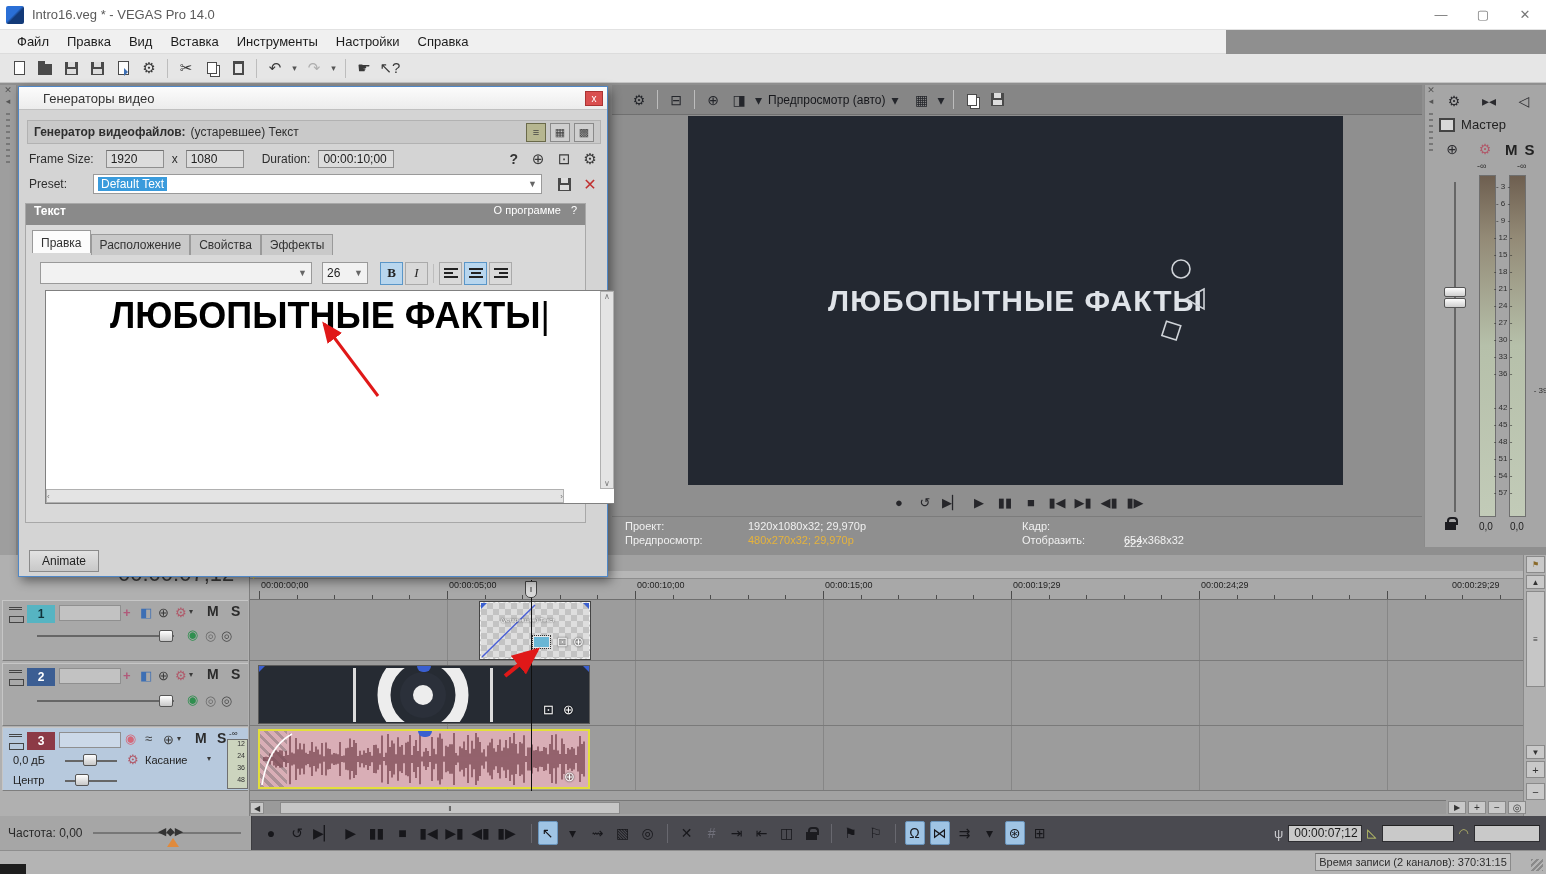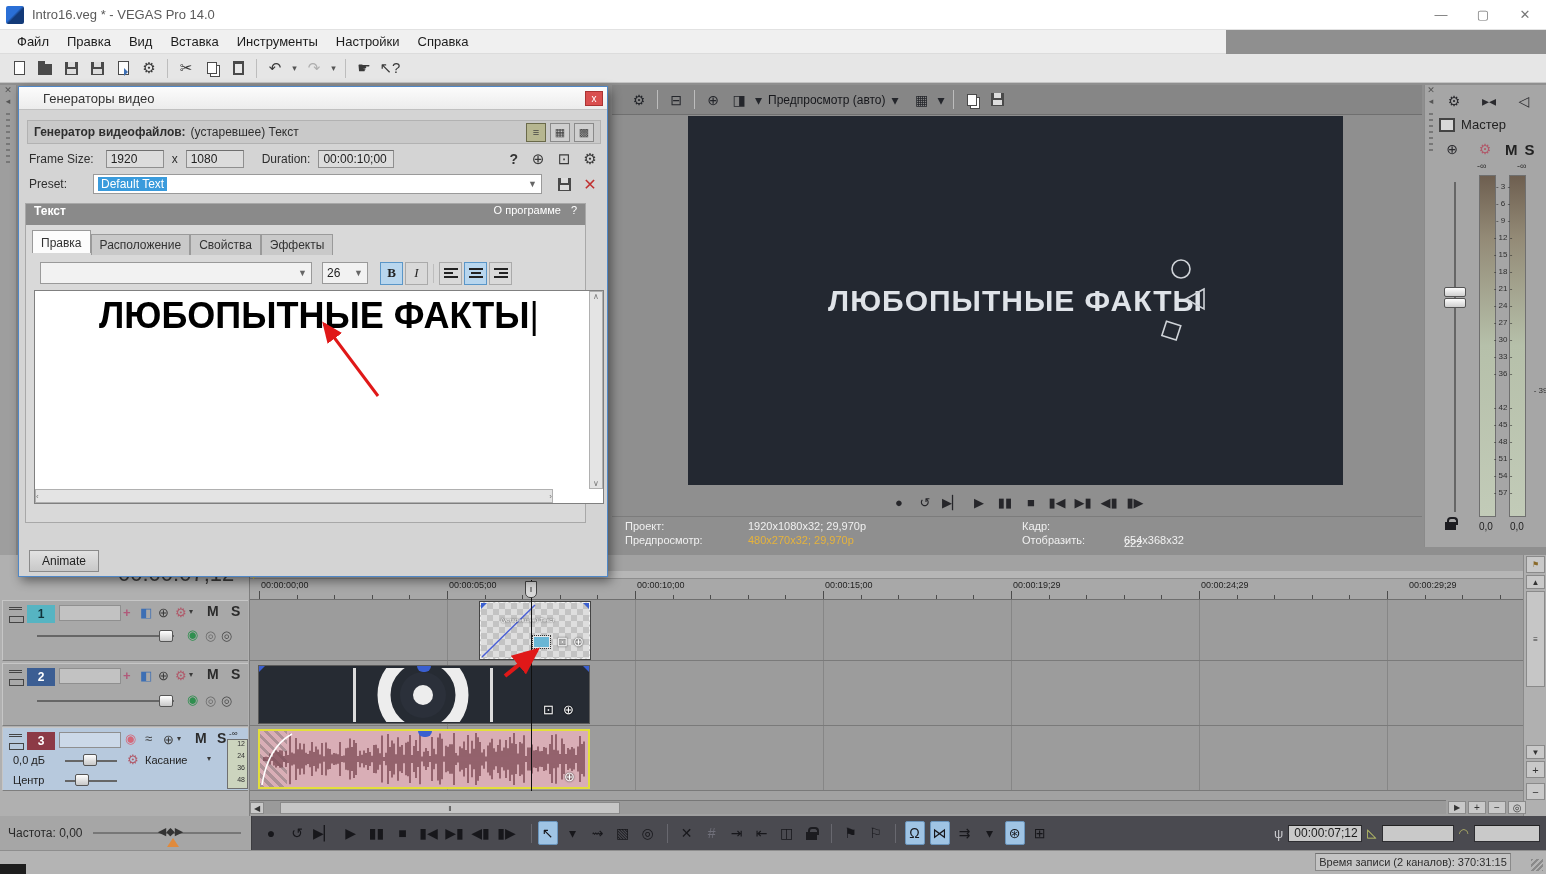--- a/index.html
+++ b/index.html
@@ -360,21 +360,21 @@
     <div class="abs" id="ruler">
       <div id="markerbar">
         <span style="position:absolute;left:3px;top:0;width:0;height:0;border-top:8px solid #e0cf45;border-right:9px solid transparent"></span>
       </div>
     <span class="rlab" style="left: 11px;">00:00:00;00</span>
         <span class="rlab" style="left: 199px;">00:00:05;00</span>
         <span class="rlab" style="left: 387px;">00:00:10;00</span>
         <span class="rlab" style="left: 575px;">00:00:15;00</span>
         <span class="rlab" style="left: 763px;">00:00:19;29</span>
         <span class="rlab" style="left: 951px;">00:00:24;29</span>
-        <span class="rlab" style="left: 1159px;">00:00:29;29</span>
+        <span class="rlab" style="left: 1202px;">00:00:29;29</span>
         <span class="rtick" style="left: 9px; height: 8px;"></span>
         <span class="rtick" style="left: 46.6px; height: 4px;"></span>
         <span class="rtick" style="left: 84.2px; height: 4px;"></span>
         <span class="rtick" style="left: 121.8px; height: 4px;"></span>
         <span class="rtick" style="left: 159.4px; height: 4px;"></span>
         <span class="rtick" style="left: 197px; height: 8px;"></span>
         <span class="rtick" style="left: 234.6px; height: 4px;"></span>
         <span class="rtick" style="left: 272.2px; height: 4px;"></span>
         <span class="rtick" style="left: 309.8px; height: 4px;"></span>
         <span class="rtick" style="left: 347.4px; height: 4px;"></span>
@@ -629,21 +629,21 @@
             <svg width="14" height="12">
               <g stroke="#222" stroke-width="2">
                 <line x1="0" y1="2" x2="14" y2="2"></line>
                 <line x1="5" y1="6" x2="14" y2="6"></line>
                 <line x1="0" y1="10" x2="14" y2="10"></line>
               </g>
             </svg>
           </span>
       </div>
 
-      <div class="abs" style="left:8px;top:86px;width:570px;height:214px;border:1px solid #808080;background:#fff">
+      <div class="abs" style="left:19px;top:86px;width:570px;height:214px;border:1px solid #808080;background:#fff">
         <div style="text-align:center;padding-top:4px;font-size:36px;font-weight:700;color:#000;white-space:nowrap">
           <span>ЛЮБОПЫТНЫЕ ФАКТЫ</span><span style="font-weight:400">|</span>
         </div>
         <div class="sbar abs" style="right:0;top:0;width:14px;height:198px;flex-direction:column">
             <span>∧</span>
             <span>∨</span>
           </div>
         <div class="sbar abs" style="left:0;bottom:0;width:518px;height:14px">
             <span>‹</span>
             <span>›</span>

